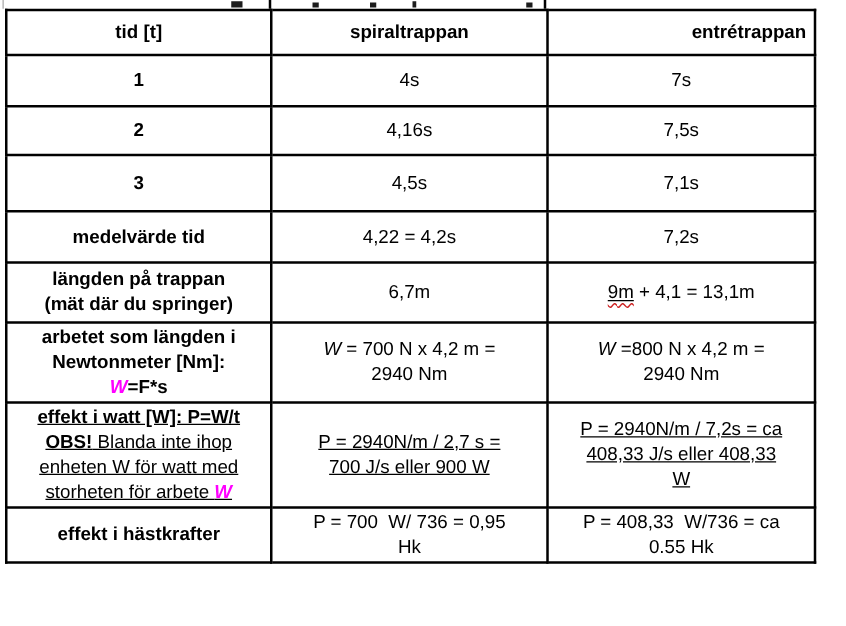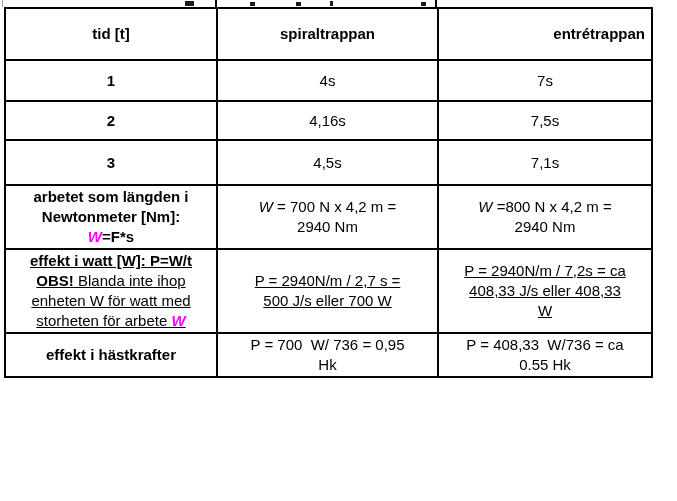--- a/index.html
+++ b/index.html
@@ -53,41 +53,54 @@
     <div class="desc-mark" style="left:421px;top:2px;width:5px;height:4px;"></div>
   </div>
 
   <table class="results">
     <colgroup>
       <col style="width:212px;">
       <col style="width:221px;">
       <col style="width:214px;">
     </colgroup>
     <thead>
-      <tr style="height:52px;">
+      <tr style="height:36px;">
         <th>tid [t]</th>
         <th>spiraltrappan</th>
         <th class="left">entrétrappan</th>
       </tr>
     </thead>
     <tbody>
       <tr style="height:41px;">
         <td class="lbl">1</td>
         <td>4s</td>
         <td>7s</td>
       </tr>
       <tr style="height:39px;">
         <td class="lbl">2</td>
         <td>4,16s</td>
         <td>7,5s</td>
       </tr>
       <tr style="height:45px;">
         <td class="lbl">3</td>
         <td>4,5s</td>
         <td>7,1s</td>
+      </tr>
+      <tr style="height:41px;">
+        <td class="lbl">medelvärde tid</td>
+        <td>4,22 = 4,2s</td>
+        <td>7,2s</td>
+      </tr>
+      <tr style="height:48px;">
+        <td class="lbl">
+          <div>längden på trappan</div>
+          <div>(mät där du springer)</div>
+        </td>
+        <td>6,7m</td>
+        <td><span class="u-solid"><span class="u-wavy">9m</span></span><span> + 4,1 = 13,1m</span></td>
       </tr>
       <tr style="height:62px;">
         <td class="lbl">
           <div>arbetet som längden i</div>
           <div>Newtonmeter [Nm]:</div>
           <div><span class="magenta">W</span><span>=F*s</span></div>
         </td>
         <td>
           <div><span class="italic">W</span><span> = 700 N x 4,2 m =</span></div>
           <div>2940 Nm</div>
@@ -99,21 +112,21 @@
       </tr>
       <tr style="height:80px;text-decoration:underline;">
         <td class="lbl">
           <div>effekt i watt [W]: P=W/t</div>
           <div><span class="boldtxt">OBS!</span><span class="normal"> Blanda inte ihop</span></div>
           <div class="normal">enheten W för watt med</div>
           <div class="normal"><span>storheten för arbete </span><span class="magenta">W</span></div>
         </td>
         <td>
           <div>P = 2940N/m / 2,7 s =</div>
-          <div>500 J/s eller 700 W</div>
+          <div>700 J/s eller 900 W</div>
         </td>
         <td>
           <div>P = 2940N/m / 7,2s = ca</div>
           <div>408,33 J/s eller 408,33</div>
           <div>W</div>
         </td>
       </tr>
       <tr style="height:43px;">
         <td class="lbl">effekt i hästkrafter</td>
         <td>

